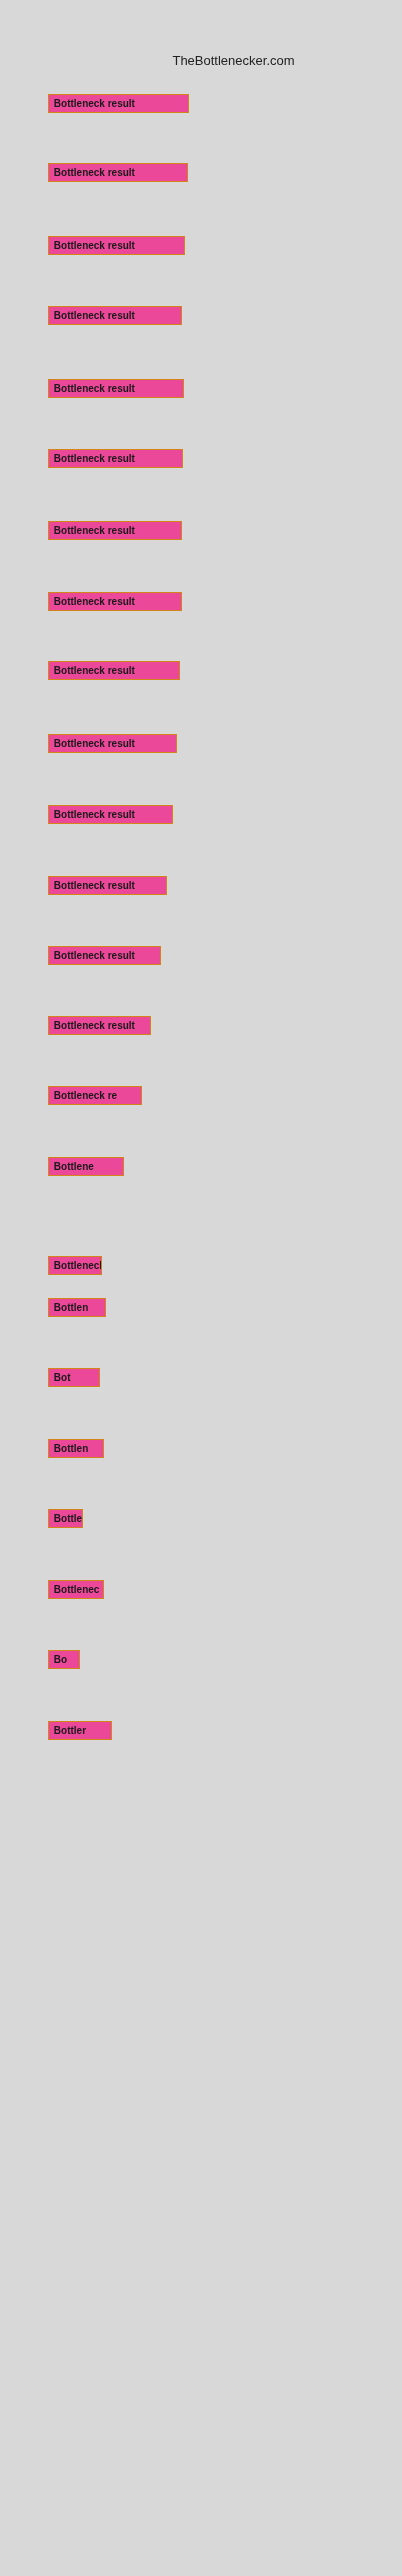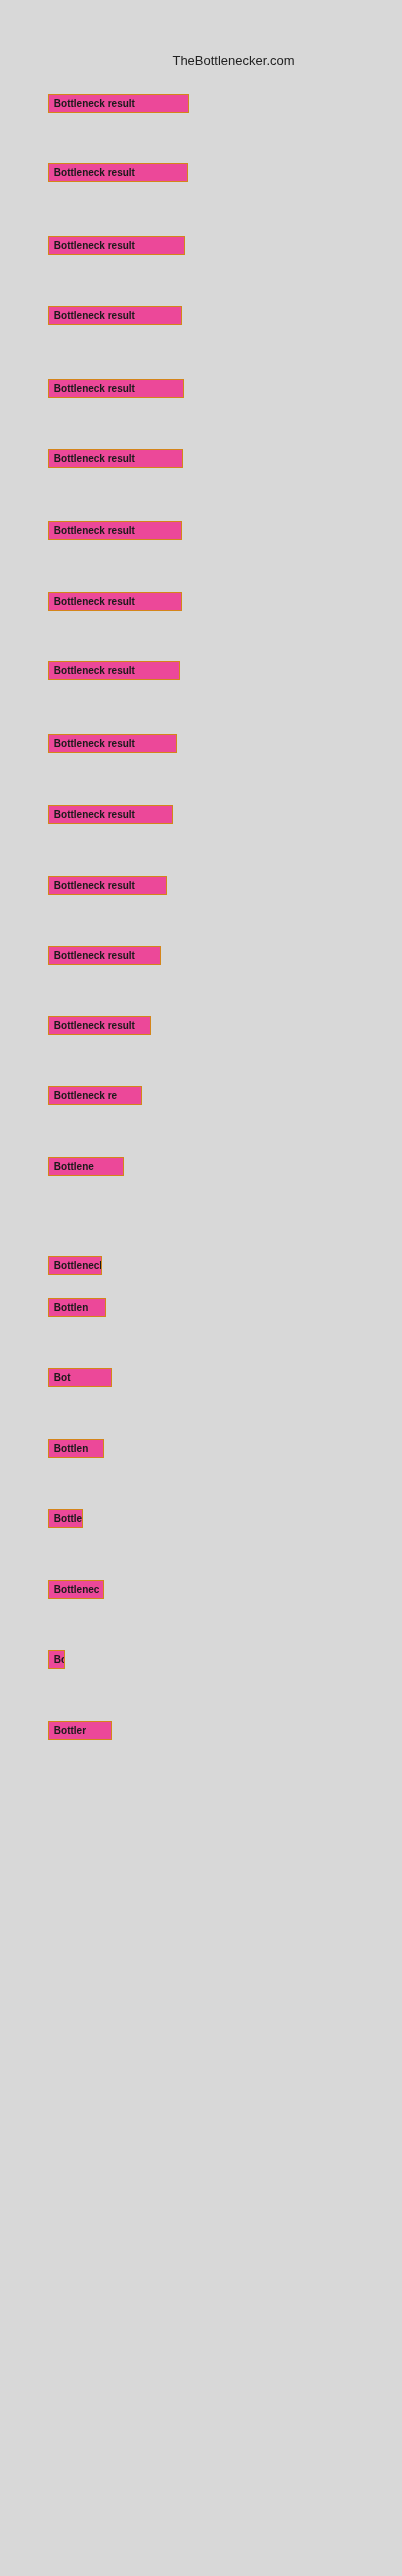--- a/index.html
+++ b/index.html
@@ -54,20 +54,20 @@
     <div class="bottleneck-item" style="top: 613px; width: 132px;">Bottleneck result</div>
     <div class="bottleneck-item" style="top: 686px; width: 129px;">Bottleneck result</div>
     <div class="bottleneck-item" style="top: 757px; width: 125px;">Bottleneck result</div>
     <div class="bottleneck-item" style="top: 828px; width: 119px;">Bottleneck result</div>
     <div class="bottleneck-item" style="top: 898px; width: 113px;">Bottleneck result</div>
     <div class="bottleneck-item" style="top: 968px; width: 103px;">Bottleneck result</div>
     <div class="bottleneck-item" style="top: 1038px; width: 94px;">Bottleneck re</div>
     <div class="bottleneck-item" style="top: 1109px; width: 76px;">Bottlene</div>
     <div class="bottleneck-item" style="top: 1208px; width: 54px;">Bottleneck r</div>
     <div class="bottleneck-item" style="top: 1250px; width: 58px;">Bottlen</div>
-    <div class="bottleneck-item" style="top: 1320px; width: 64px;">Bot</div>
+    <div class="bottleneck-item" style="top: 1320px; width: 52px;">Bot</div>
     <div class="bottleneck-item" style="top: 1391px; width: 56px;">Bottlen</div>
     <div class="bottleneck-item" style="top: 1461px; width: 35px;">Bottle</div>
     <div class="bottleneck-item" style="top: 1532px; width: 56px;">Bottlenec</div>
-    <div class="bottleneck-item" style="top: 1602px; width: 17px;">Bo</div>
+    <div class="bottleneck-item" style="top: 1602px; width: 32px;">Bo</div>
     <div class="bottleneck-item" style="top: 1673px; width: 64px;">Bottler</div>
   </div>
 
 
 </body></html>

